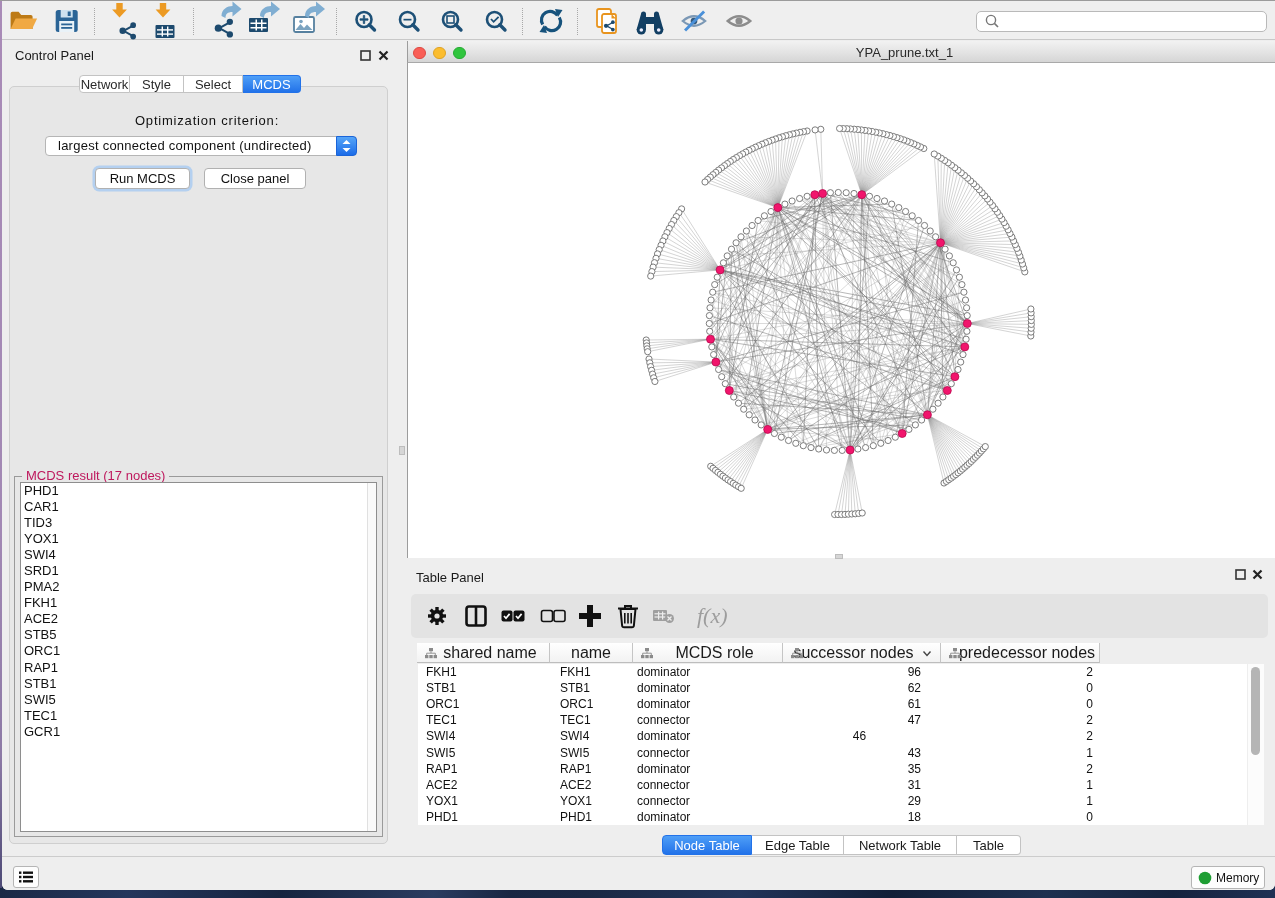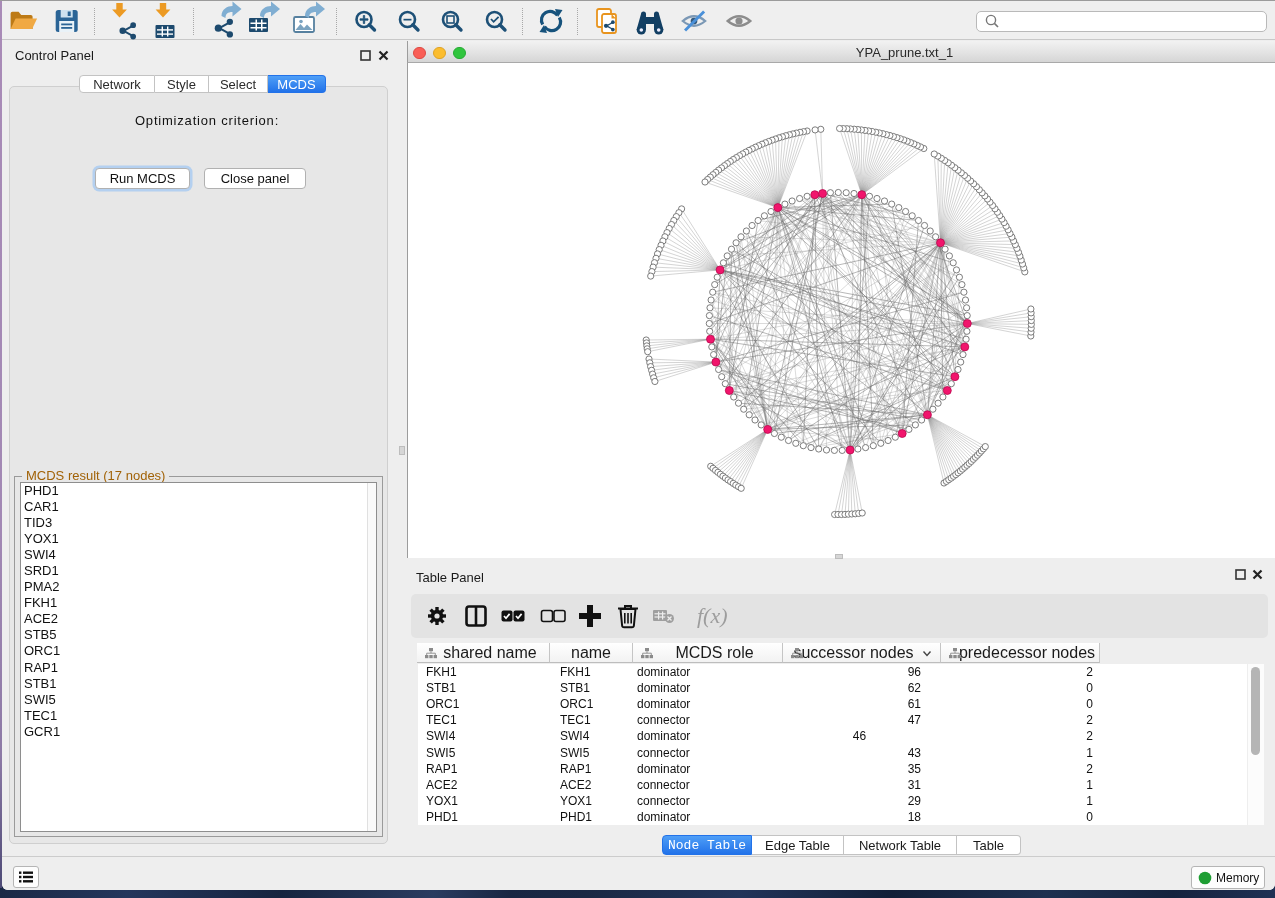--- a/index.html
+++ b/index.html
@@ -41,21 +41,21 @@
     background:linear-gradient(180deg,#55a5f8 0%,#1c6ce8 100%);
     border-radius:0 4px 4px 0; border:1px solid #1a64d9; }
   .pushbtn { position:absolute; top:168px; height:21px; background:#fff;
     border:1px solid #b1b1b1; border-radius:4px; font-size:13px; color:#111;
     text-align:center; line-height:19px; }
   #runbtn { left:95px; width:95px; box-shadow:0 0 0 2.5px #b4d0f0; }
   #closebtn { left:204px; width:102px; }
   #fieldset { position:absolute; left:14px; top:476px; width:369px; height:361px;
     border:1px solid #9a9a9a; }
   #fieldset-label { position:absolute; left:22px; top:468px; background:#e7e7e7;
-    padding:0 4px; font-size:13px; color:#a16207; }
+    padding:0 4px; font-size:13px; color:#be185d; }
   #listbox { position:absolute; left:20px; top:482px; width:357px; height:350px;
     background:#fff; border:1px solid #8e8e8e; font-size:13px; color:#111; }
   #listbox .it { height:16.05px; line-height:16px; padding-left:3px; }
   #listbox .sb { position:absolute; right:0; top:0; width:9px; height:348px;
     background:#fafafa; border-left:1px solid #e0e0e0; }
   
   #netframe { position:absolute; left:407px; top:41px; width:868px; height:517px;
     border-left:1px solid #9c9c9c; background:#fff; }
   #nettitle { position:absolute; left:407px; top:41px; width:868px; height:22px;
     background:linear-gradient(180deg,#f2f2f2 0%,#e3e3e3 55%,#d5d5d5 100%);
@@ -85,21 +85,21 @@
   #tsb { position:absolute; left:1248px; top:664px; width:16px; height:161px; background:#fcfcfc; }
   #tsb .thumb { position:absolute; left:3px; top:3px; width:9px; height:88px;
     background:#b5b5b5; border-radius:4.5px; }
   
   .btab { position:absolute; top:835px; height:20px; background:#fff;
     border:1px solid #c3c3c3; border-left:none; font-size:13px; color:#1a1a1a;
     text-align:center; line-height:19px; }
   .btab.first { border-left:1px solid #c3c3c3; border-radius:4px 0 0 4px; }
   .btab.last { border-radius:0 4px 4px 0; }
   .btab.sel { background:linear-gradient(180deg,#4f9ff7 0%,#2272e9 100%); color:#fff;
-    border-color:#2272e9;font-family:Liberation Mono, monospace; }
+    border-color:#2272e9; }
   
   #statusbar { position:absolute; left:2px; top:856px; width:1273px; height:34px;
     background:#eeeeee; border-top:1px solid #cccccc; border-radius:0 0 6px 6px; }
   #menubtn { position:absolute; left:11px; top:9px; width:26px; height:22px;
     background:#fdfdfd; border:1px solid #b5b5b5; border-radius:3px; }
   #membtn { position:absolute; right:10px; top:9px; width:74px; height:23px;
     background:#fdfdfd; border:1px solid #b5b5b5; border-radius:3px;
     font-size:12px; color:#111; }
 </style>
 </head>
@@ -251,26 +251,32 @@
 </div>
 <div id="cp-title">Control Panel</div>
 <svg class="winbtn" style="left:360px" width="11" height="11" viewBox="0 0 11 11">
       <rect x="1" y="1" width="9" height="9" fill="none" stroke="#333" stroke-width="1.6"></rect>
     </svg>
 <svg class="winbtn" style="left:378px" width="11" height="11" viewBox="0 0 11 11">
       <path d="M1.5 1.5 L9.5 9.5 M9.5 1.5 L1.5 9.5" stroke="#222" stroke-width="2.2"></path>
     </svg>
 <div id="cp-pane"></div>
 <div id="cp-tabs">
-  <div class="cptab first" style="width:76px">Network</div>
+  <div class="cptab first" style="width:51px">Network</div>
   <div class="cptab" style="width:54px">Style</div>
   <div class="cptab" style="width:59px">Select</div>
   <div class="cptab sel last" style="width:58px">MCDS</div>
 </div>
 <div id="optlabel">Optimization criterion:</div>
+<div id="combo">largest connected component (undirected)
+  <div class="btn"><svg width="19" height="18" viewBox="0 0 19 18">
+          <path d="M5.5 7 L9.5 3 L13.5 7 z" fill="#fff"></path>
+          <path d="M5.5 11 L9.5 15 L13.5 11 z" fill="#fff"></path>
+        </svg></div>
+</div>
 <div class="pushbtn" id="runbtn">Run MCDS</div>
 <div class="pushbtn" id="closebtn">Close panel</div>
 <div id="fieldset"></div>
 <div id="fieldset-label">MCDS result (17 nodes)</div>
 <div id="listbox">
 <div class="it">PHD1</div>
       <div class="it">CAR1</div>
       <div class="it">TID3</div>
       <div class="it">YOX1</div>
       <div class="it">SWI4</div>

